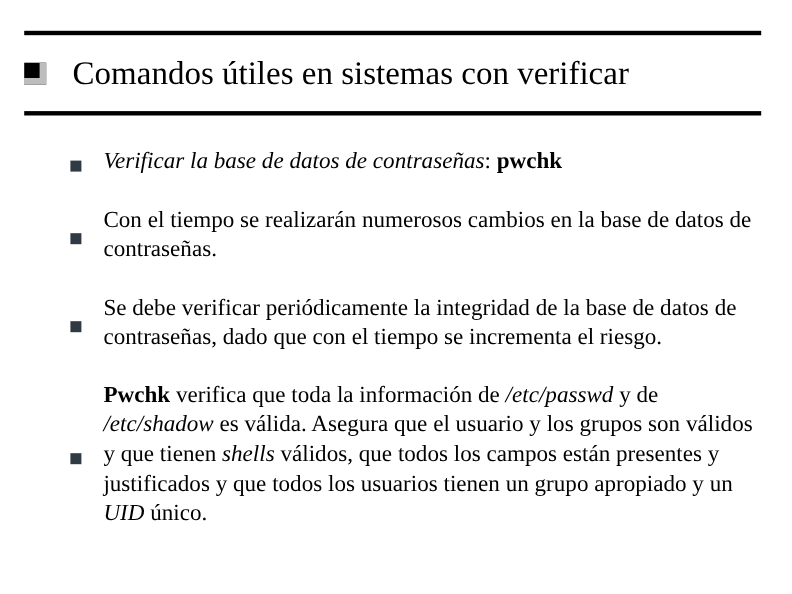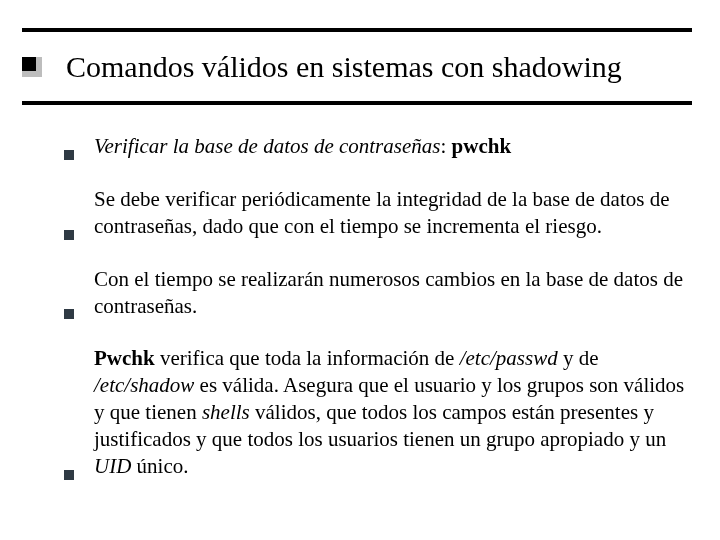--- a/index.html
+++ b/index.html
@@ -6,59 +6,59 @@
   html, body { width: 720px; height: 540px; background: #fff; font-family: "Times New Roman", Times, serif; color: #000; }
   .slide { position: relative; width: 720px; height: 540px; padding: 0 28px 0 22px; }
   .rule { height: 4px; background: #000; }
   .rule.top { margin: 28px 0 0 0; }
   .rule.mid { margin: 0 0 28px 0; }
   .title-row { display: flex; align-items: center; gap: 24px; padding: 18px 0 18px 0; }
   .title-bullet { width: 20px; height: 20px; background: #000; flex: 0 0 auto; position: relative; }
   .title-bullet::after { content: ""; position: absolute; inset: 0; box-shadow: inset -6px -6px 0 0 #bdbdbd; }
   .title-text { font-size: 30px; line-height: 1.1; }
   .body { padding-left: 42px; }
-  .item { display: flex; align-items: flex-end; gap: 20px; margin-bottom: 26px; }
+  .item { display: flex; align-items: center; gap: 20px; margin-bottom: 26px; }
   .item:last-child { margin-bottom: 14px; }
   .sq { width: 10px; height: 10px; background: #2f3a44; margin-top: 9px; flex: 0 0 auto; }
   .txt { font-size: 21px; line-height: 1.28; max-width: 600px; }
   .lead-italic { font-style: italic; }
   .cmd { font-weight: bold; }
   .italic-path { font-style: italic; }
   .pagenum { position: absolute; right: 30px; bottom: 12px; font-size: 16px; }
 </style>
 </head>
 <body>
 
 <div class="slide">
   <div class="rule top"></div>
 
   <div class="title-row">
     <div class="title-bullet"></div>
-    <div class="title-text">Comandos válidos en sistemas con shadowing</div>
+    <div class="title-text">Comandos útiles en sistemas con verificar</div>
   </div>
 
   <div class="rule mid"></div>
 
   <div class="body">
 
     <div class="item">
       <div class="sq"></div>
       <div class="txt">
         <span class="lead-italic">Verificar la base de datos de contraseñas</span><span>: </span><span class="cmd">pwchk</span>
       </div>
     </div>
 
     <div class="item">
       <div class="sq"></div>
-      <div class="txt">Se debe verificar periódicamente la integridad de la base de datos de contraseñas, dado que con el tiempo se incrementa el riesgo.</div>
+      <div class="txt">Con el tiempo se realizarán numerosos cambios en la base de datos de contraseñas.</div>
     </div>
 
     <div class="item">
       <div class="sq"></div>
-      <div class="txt">Con el tiempo se realizarán numerosos cambios en la base de datos de contraseñas.</div>
+      <div class="txt">Se debe verificar periódicamente la integridad de la base de datos de contraseñas, dado que con el tiempo se incrementa el riesgo.</div>
     </div>
 
     <div class="item">
       <div class="sq"></div>
       <div class="txt">
         <span class="cmd">Pwchk</span><span> verifica que toda la información de </span><span class="italic-path">/etc/passwd</span><span> y de </span><span class="italic-path">/etc/shadow</span><span> es válida. Asegura que el usuario y los grupos son válidos y que tienen </span><span class="italic-path">shells</span><span> válidos, que todos los campos están presentes y justificados y que todos los usuarios tienen un grupo apropiado y un </span><span class="italic-path">UID</span><span> único.</span>
       </div>
     </div>
 
   </div>

